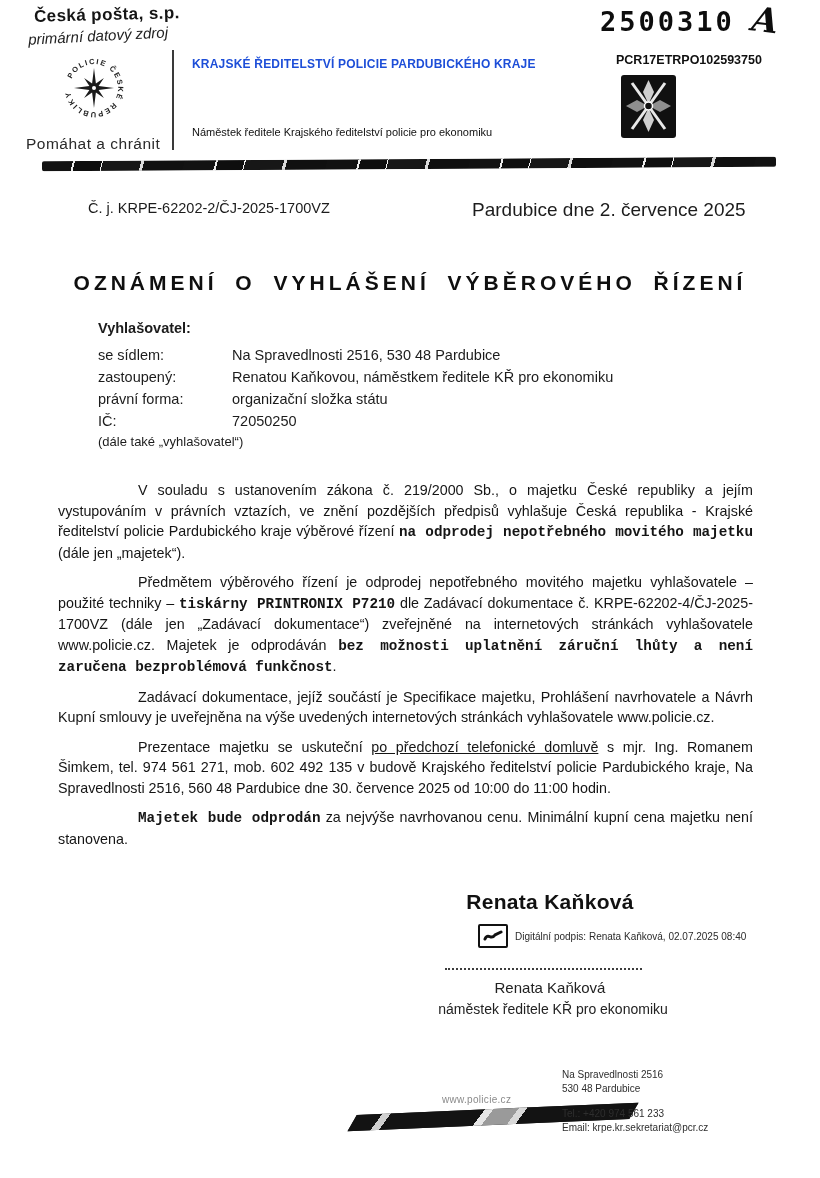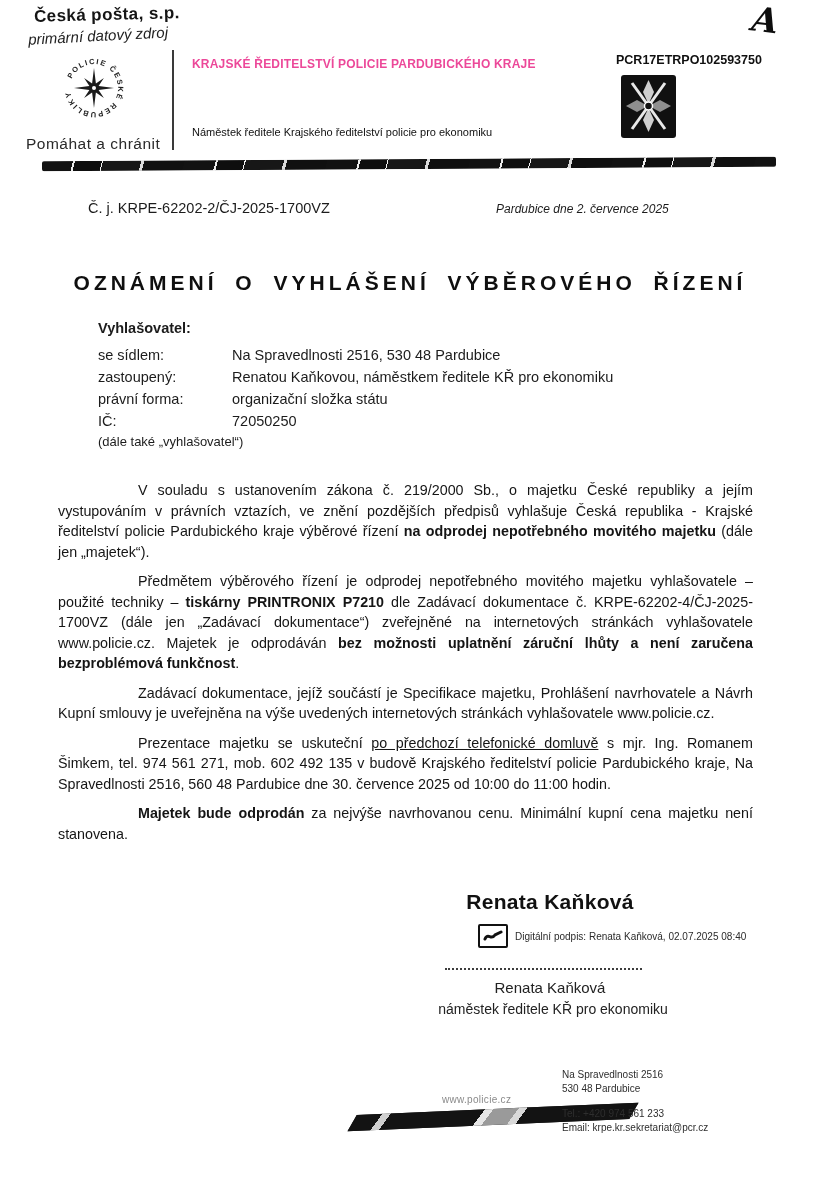--- a/index.html
+++ b/index.html
@@ -17,55 +17,55 @@
   
   .posta-org{left:34px;top:5px;font-size:17px;font-weight:bold;transform:rotate(-1.5deg);letter-spacing:.4px;color:#151515;}
   .posta-note{left:28px;top:27px;font-size:15px;font-style:italic;transform:rotate(-3deg);color:#222;}
 
   
   .police-logo{left:62px;top:54px;}
   .motto{left:26px;top:135px;font-size:15.5px;color:#2a2a2a;letter-spacing:.5px;}
 
   .divider{left:172px;top:50px;width:2px;height:100px;background:#3a3a3a;}
 
-  .office{left:192px;top:57px;font-size:12px;font-weight:bold;letter-spacing:.2px;color:#ec4899;}
+  .office{left:192px;top:57px;font-size:12px;font-weight:bold;letter-spacing:.2px;color:#1d4ed8;}
   .department{left:192px;top:126px;font-size:11px;color:#101010;}
 
   
   .stamp-number{left:600px;top:6px;font-family:"DejaVu Sans Mono",monospace;font-size:27px;font-weight:bold;letter-spacing:3px;color:#0d0d0d;}
   .stamp-letter{left:752px;top:0px;font-family:"DejaVu Serif",serif;font-size:34px;font-weight:bold;font-style:italic;transform:rotate(7deg);color:#0d0d0d;}
   .stamp-code{left:616px;top:53px;font-size:12.5px;font-weight:bold;color:#101010;}
   .emblem{left:620px;top:74px;}
 
   
   .scanline-top{
     left:42px;top:159px;width:734px;height:10px;
     transform:rotate(-0.35deg);
     background:#121212;
     background-image:repeating-linear-gradient(105deg,
       #121212 0 30px, #ededed 30px 32px, #0e0e0e 32px 58px,
       #f4f4f4 58px 59px, #171717 59px 96px, #dcdcdc 96px 99px, #101010 99px 138px);
     border-radius:2px;
   }
 
   .ref-number{left:88px;top:200px;font-size:14.5px;}
-  .date-block{left:496px;top:199px;font-size:12px;line-height:21px;font-style:italic;}
+  .date-block{left:472px;top:199px;font-size:19px;line-height:21px;}
 
   .doc-title{left:0;top:271px;width:820px;text-align:center;font-size:21px;font-weight:bold;letter-spacing:4px;word-spacing:8px;color:#0f0f0f;}
 
   
   .announcer{left:98px;top:320px;width:660px;font-size:14.5px;}
   .announcer .row{display:grid;grid-template-columns:134px auto;margin-bottom:5px;line-height:17px;}
   .announcer .row.first{margin-bottom:10px;font-weight:bold;}
   .alias{left:98px;top:434px;font-size:13px;}
 
   
   .body-text{left:58px;top:480px;width:695px;font-size:14.3px;line-height:20.5px;text-align:justify;color:#151515;}
   .body-text p{margin:0 0 9px 0;text-indent:80px;}
-  .b{font-weight:bold;}
+  .b{font-weight:bold;font-family:Liberation Mono, monospace;}
   .u{text-decoration:underline;}
 
   
   .sig-name{left:400px;top:890px;width:300px;text-align:center;font-size:21px;font-weight:bold;letter-spacing:.3px;color:#111;}
   .sig-digital{left:478px;top:924px;display:flex;align-items:center;gap:7px;}
   .sig-icon{width:26px;height:20px;border:2.5px solid #111;border-radius:2px;display:flex;align-items:center;justify-content:center;background:#fff;}
   .sig-digital-text{font-size:10px;color:#2b2b2b;}
   .dotted-line{left:445px;top:968px;width:197px;border-top:2px dotted #3d3d3d;}
   .sig-printed{left:400px;top:979px;width:300px;text-align:center;font-size:15px;color:#222;}
   .sig-role{left:388px;top:1001px;width:330px;text-align:center;font-size:14px;color:#222;}
@@ -101,20 +101,21 @@
     <polygon fill="#1b1b1b" points="32,14 33.9,29.4 41.9,24.1 36.6,32.1 52,34 36.6,35.9 41.9,43.9 33.9,38.6 32,54 30.1,38.6 22.1,43.9 27.4,35.9 12,34 27.4,32.1 22.1,24.1 30.1,29.4"></polygon>
     <circle cx="32" cy="34" r="2" fill="#ffffff"></circle>
   </svg>
   <div class="abs motto">Pomáhat a chránit</div>
 
   <div class="abs divider"></div>
 
   <div class="abs office">KRAJSKÉ ŘEDITELSTVÍ POLICIE PARDUBICKÉHO KRAJE</div>
   <div class="abs department">Náměstek ředitele Krajského ředitelství policie pro ekonomiku</div>
 
+  <div class="abs stamp-number">2500310</div>
   <div class="abs stamp-letter">A</div>
   <div class="abs stamp-code">PCR17ETRPO102593750</div>
   <svg class="abs emblem" width="57" height="65" viewBox="0 0 57 65">
     <rect x="1" y="1" width="55" height="63" rx="3" fill="#101010"></rect>
     <path d="M12,55 L45,9" stroke="#e8e8e8" stroke-width="3"></path>
     <path d="M12,9 L45,55" stroke="#e8e8e8" stroke-width="3"></path>
     <path d="M28.5,6 L34,18 L28.5,30 L23,18 Z" fill="#cfcfcf"></path>
     <path d="M28.5,34 L34,46 L28.5,58 L23,46 Z" fill="#cfcfcf"></path>
     <path d="M6,32 L17,26 L28,32 L17,38 Z" fill="#8f8f8f"></path>
     <path d="M29,32 L40,26 L51,32 L40,38 Z" fill="#8f8f8f"></path>

